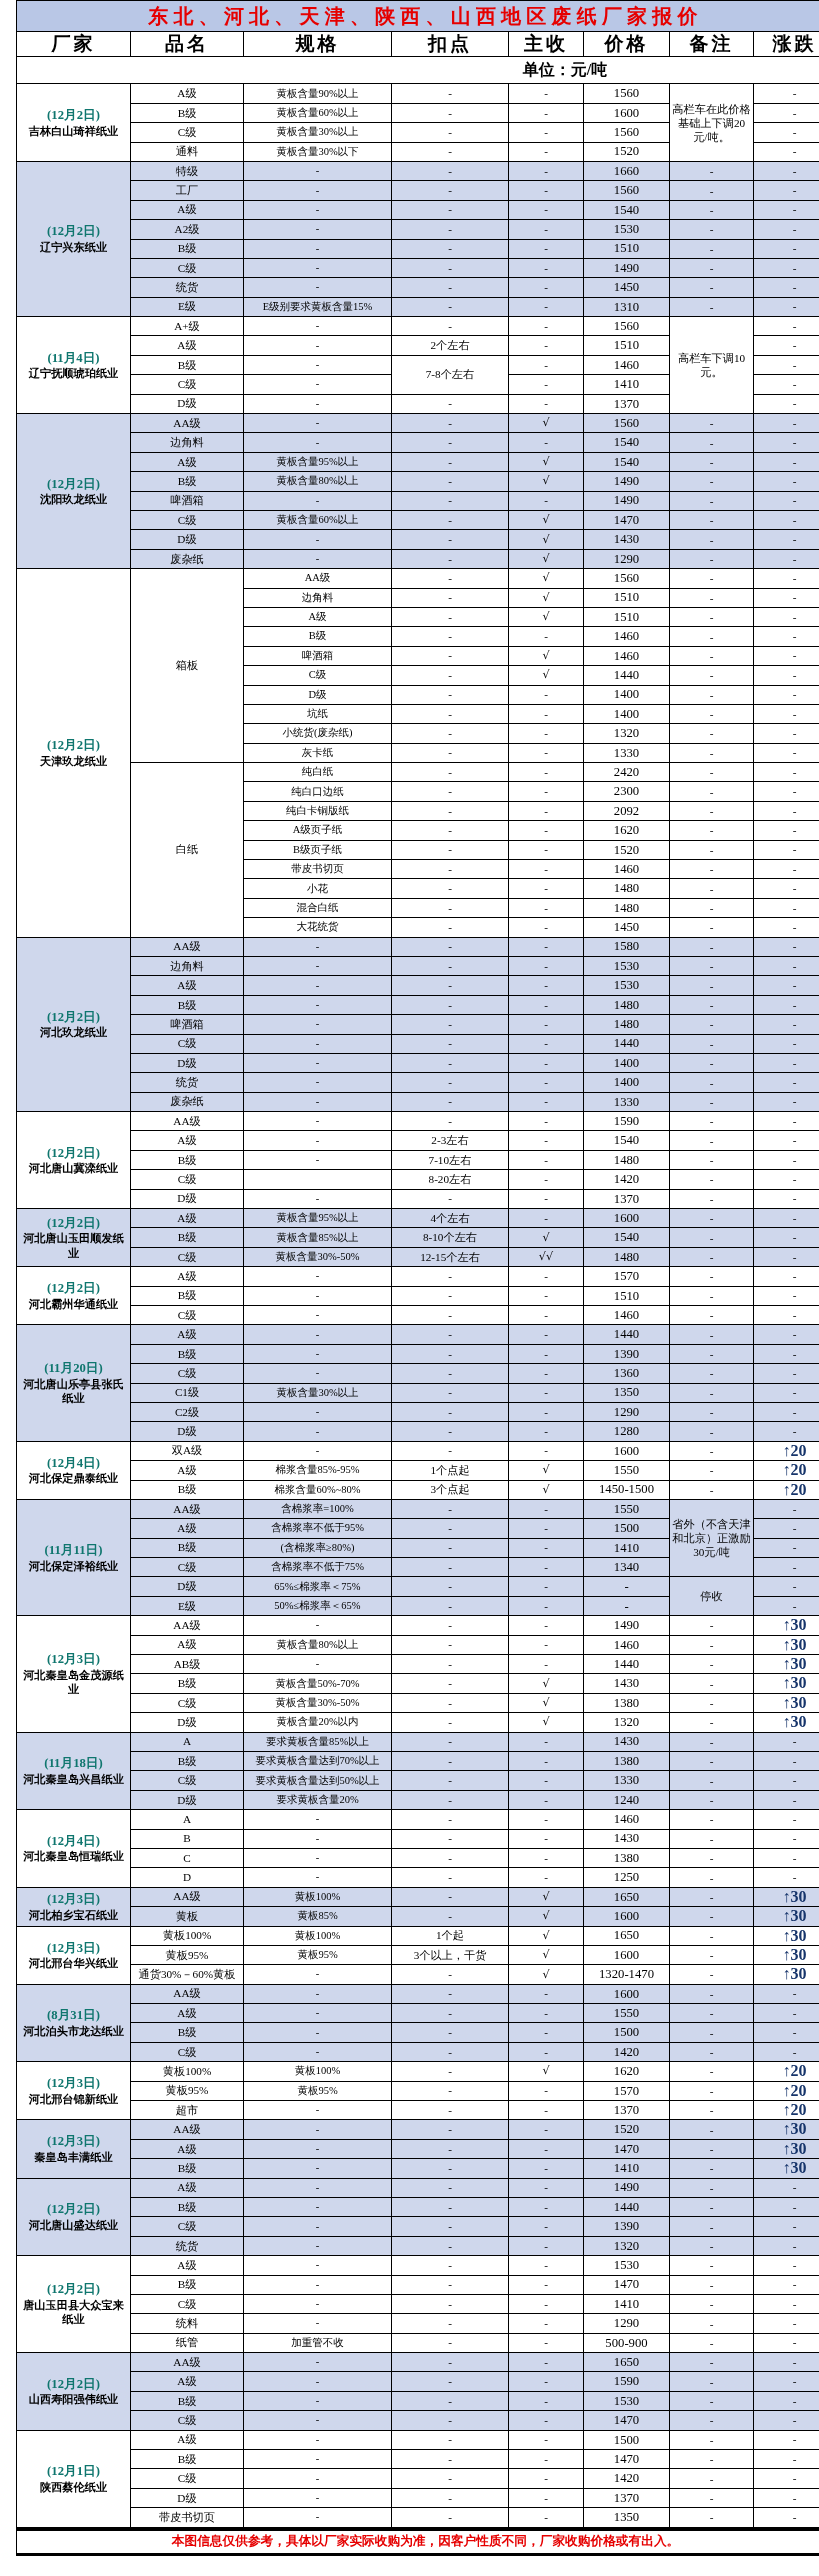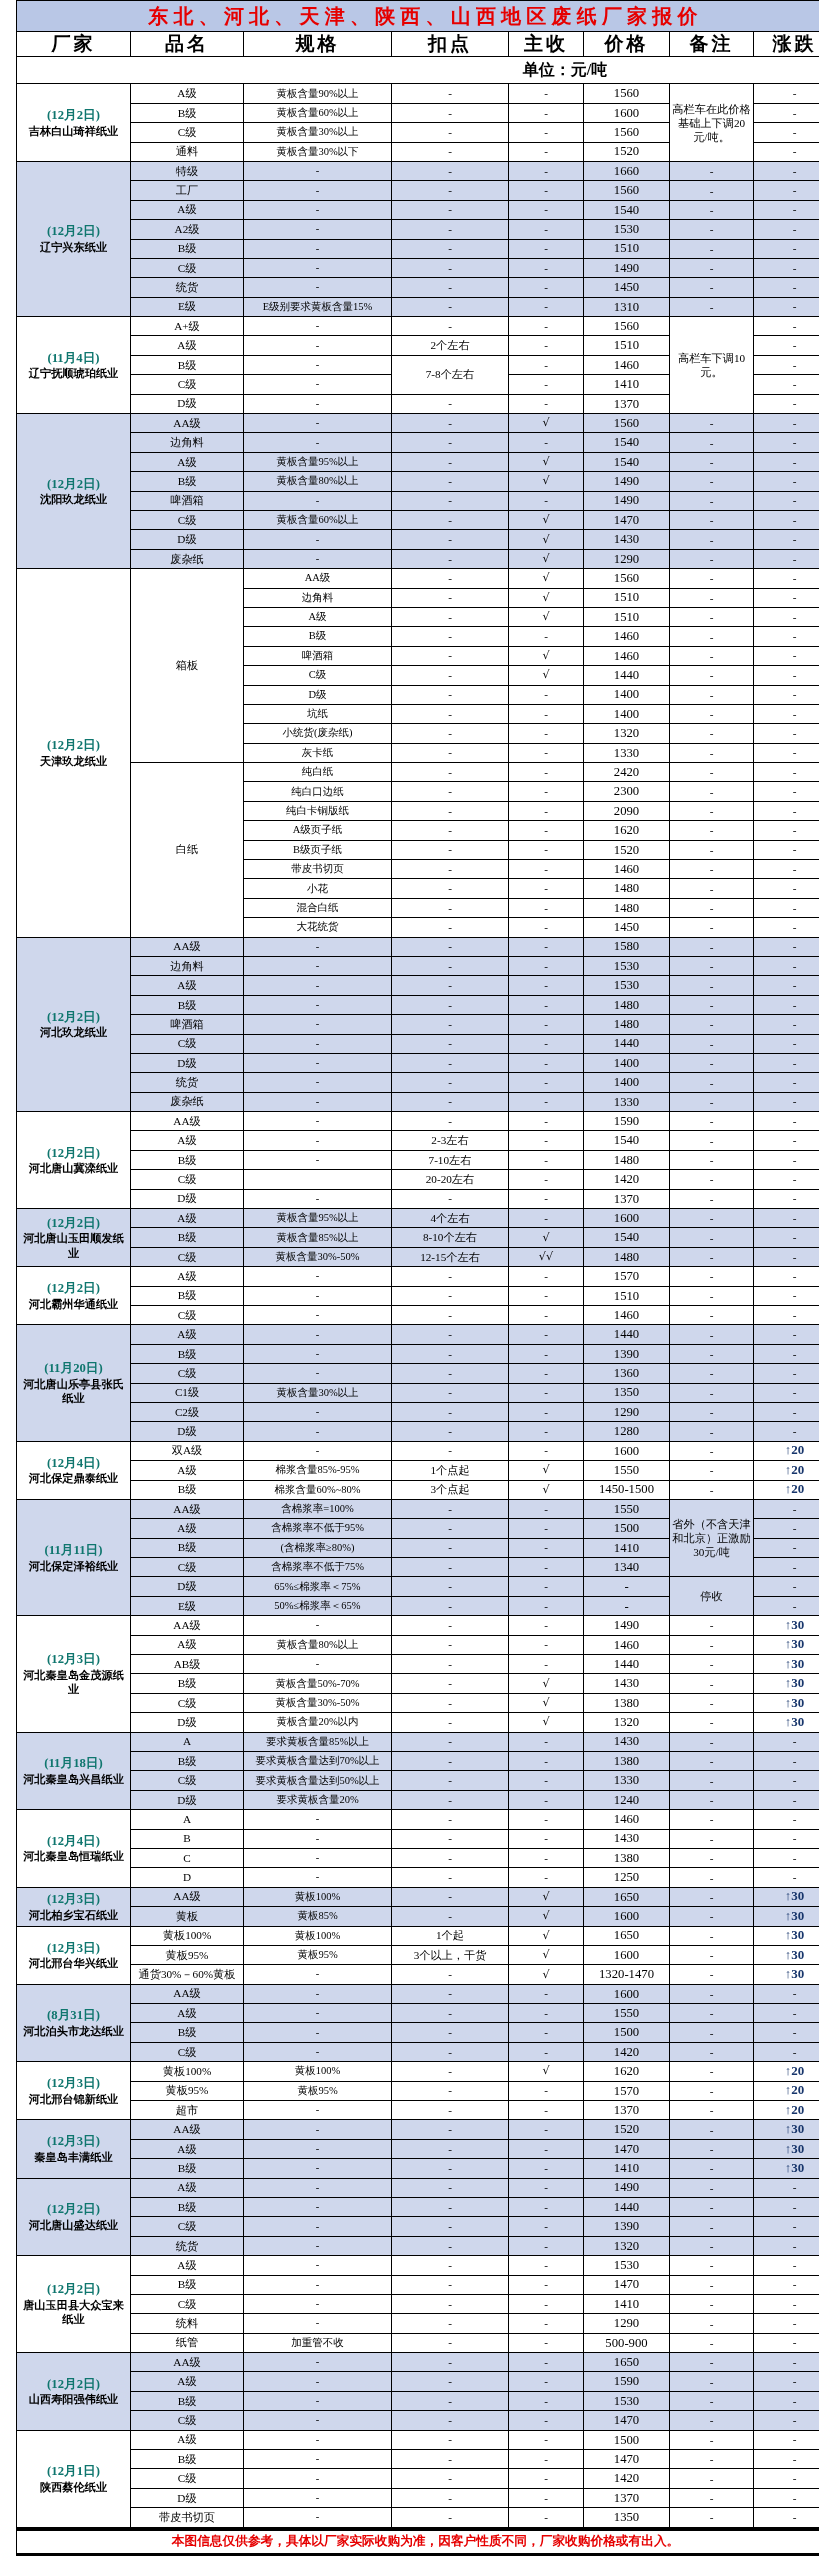--- a/index.html
+++ b/index.html
@@ -21,21 +21,21 @@
   tr.blue td{background:#cfd7ec;}
   tr.group-start td{border-top:1.5px solid #000;}
   td.factory-cell{white-space:normal;padding:0 2.2px;}
   .date{color:#0f766e;font-weight:bold;font-size:12.7px;line-height:1.3;}
   .fname{font-weight:bold;font-size:11.2px;line-height:1.3;}
   td.c0{font-size:11.2px;}
   td.c1{font-size:10.5px;}
   td.c2{font-size:11.2px;}
   td.c4{font-size:12.7px;}
   td.c5{white-space:normal;font-size:11.2px;line-height:1.25;}
-  .up{color:#17356b;font-weight:bold;font-size:13px;}
+  .up{color:#17356b;font-weight:bold;font-size:16px;}
   .check{font-style:italic;font-family:"DejaVu Sans",sans-serif;font-size:11.2px;}
   .footer{box-sizing:border-box;border:1.5px solid #000;border-top:3px solid #000;border-bottom:3.7px solid #000;
           background:#fff;color:#e60000;font-weight:bold;text-align:center;
           font-size:12.7px;line-height:1.5;padding:1.5px 0 2.2px 0;}
 </style>
 </head>
 <body>
 
 <div class="sheet">
   <div class="title">东北、河北、天津、陕西、山西地区废纸厂家报价</div>
@@ -400,21 +400,21 @@
           <td class="c2">-</td>
           <td class="c3">-</td>
           <td class="c4">2300</td>
           <td class="c5">-</td>
           <td class="c6">-</td>
         </tr>
         <tr class="">
           <td class="c1">纯白卡铜版纸</td>
           <td class="c2">-</td>
           <td class="c3">-</td>
-          <td class="c4">2090</td>
+          <td class="c4">2092</td>
           <td class="c5">-</td>
           <td class="c6">-</td>
         </tr>
         <tr class="">
           <td class="c1">A级页子纸</td>
           <td class="c2">-</td>
           <td class="c3">-</td>
           <td class="c4">1620</td>
           <td class="c5">-</td>
           <td class="c6">-</td>
@@ -571,21 +571,21 @@
           <td class="c1">-</td>
           <td class="c2">7-10左右</td>
           <td class="c3">-</td>
           <td class="c4">1480</td>
           <td class="c5">-</td>
           <td class="c6">-</td>
         </tr>
         <tr class="">
           <td class="c0">C级</td>
           <td class="c1"></td>
-          <td class="c2">20-20左右</td>
+          <td class="c2">8-20左右</td>
           <td class="c3">-</td>
           <td class="c4">1420</td>
           <td class="c5">-</td>
           <td class="c6">-</td>
         </tr>
         <tr class="">
           <td class="c0">D级</td>
           <td class="c1">-</td>
           <td class="c2">-</td>
           <td class="c3">-</td>

